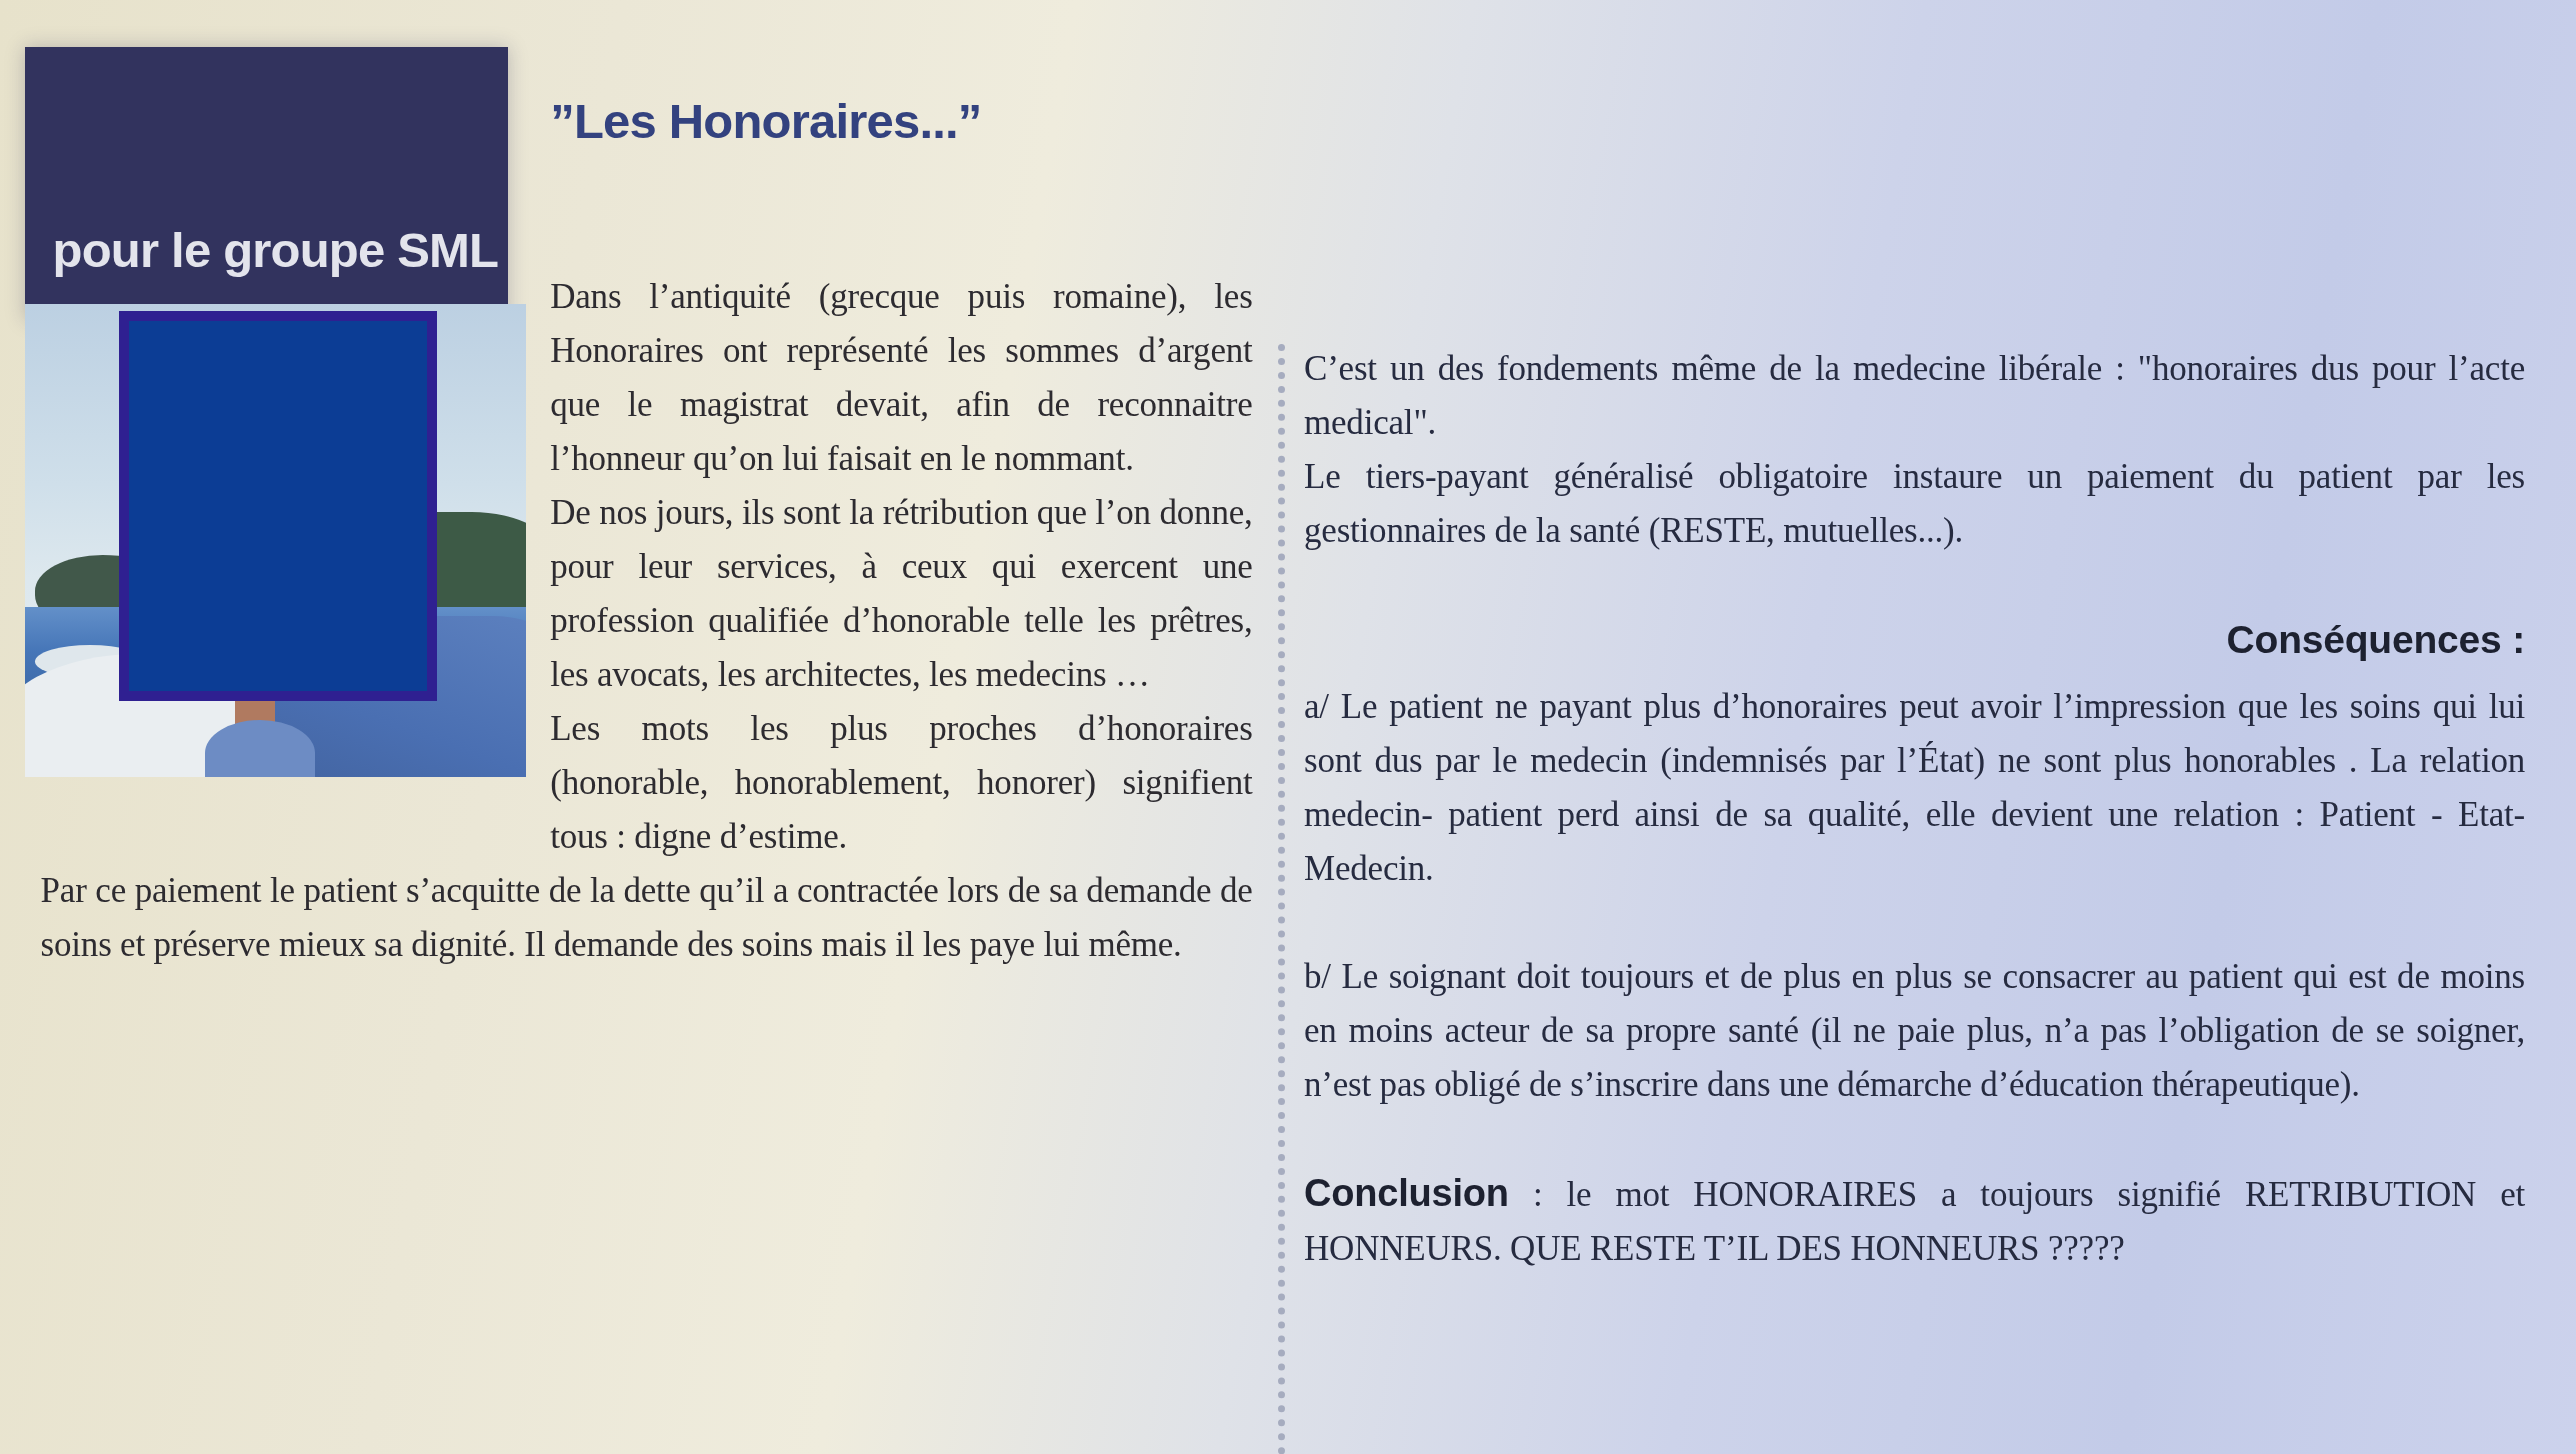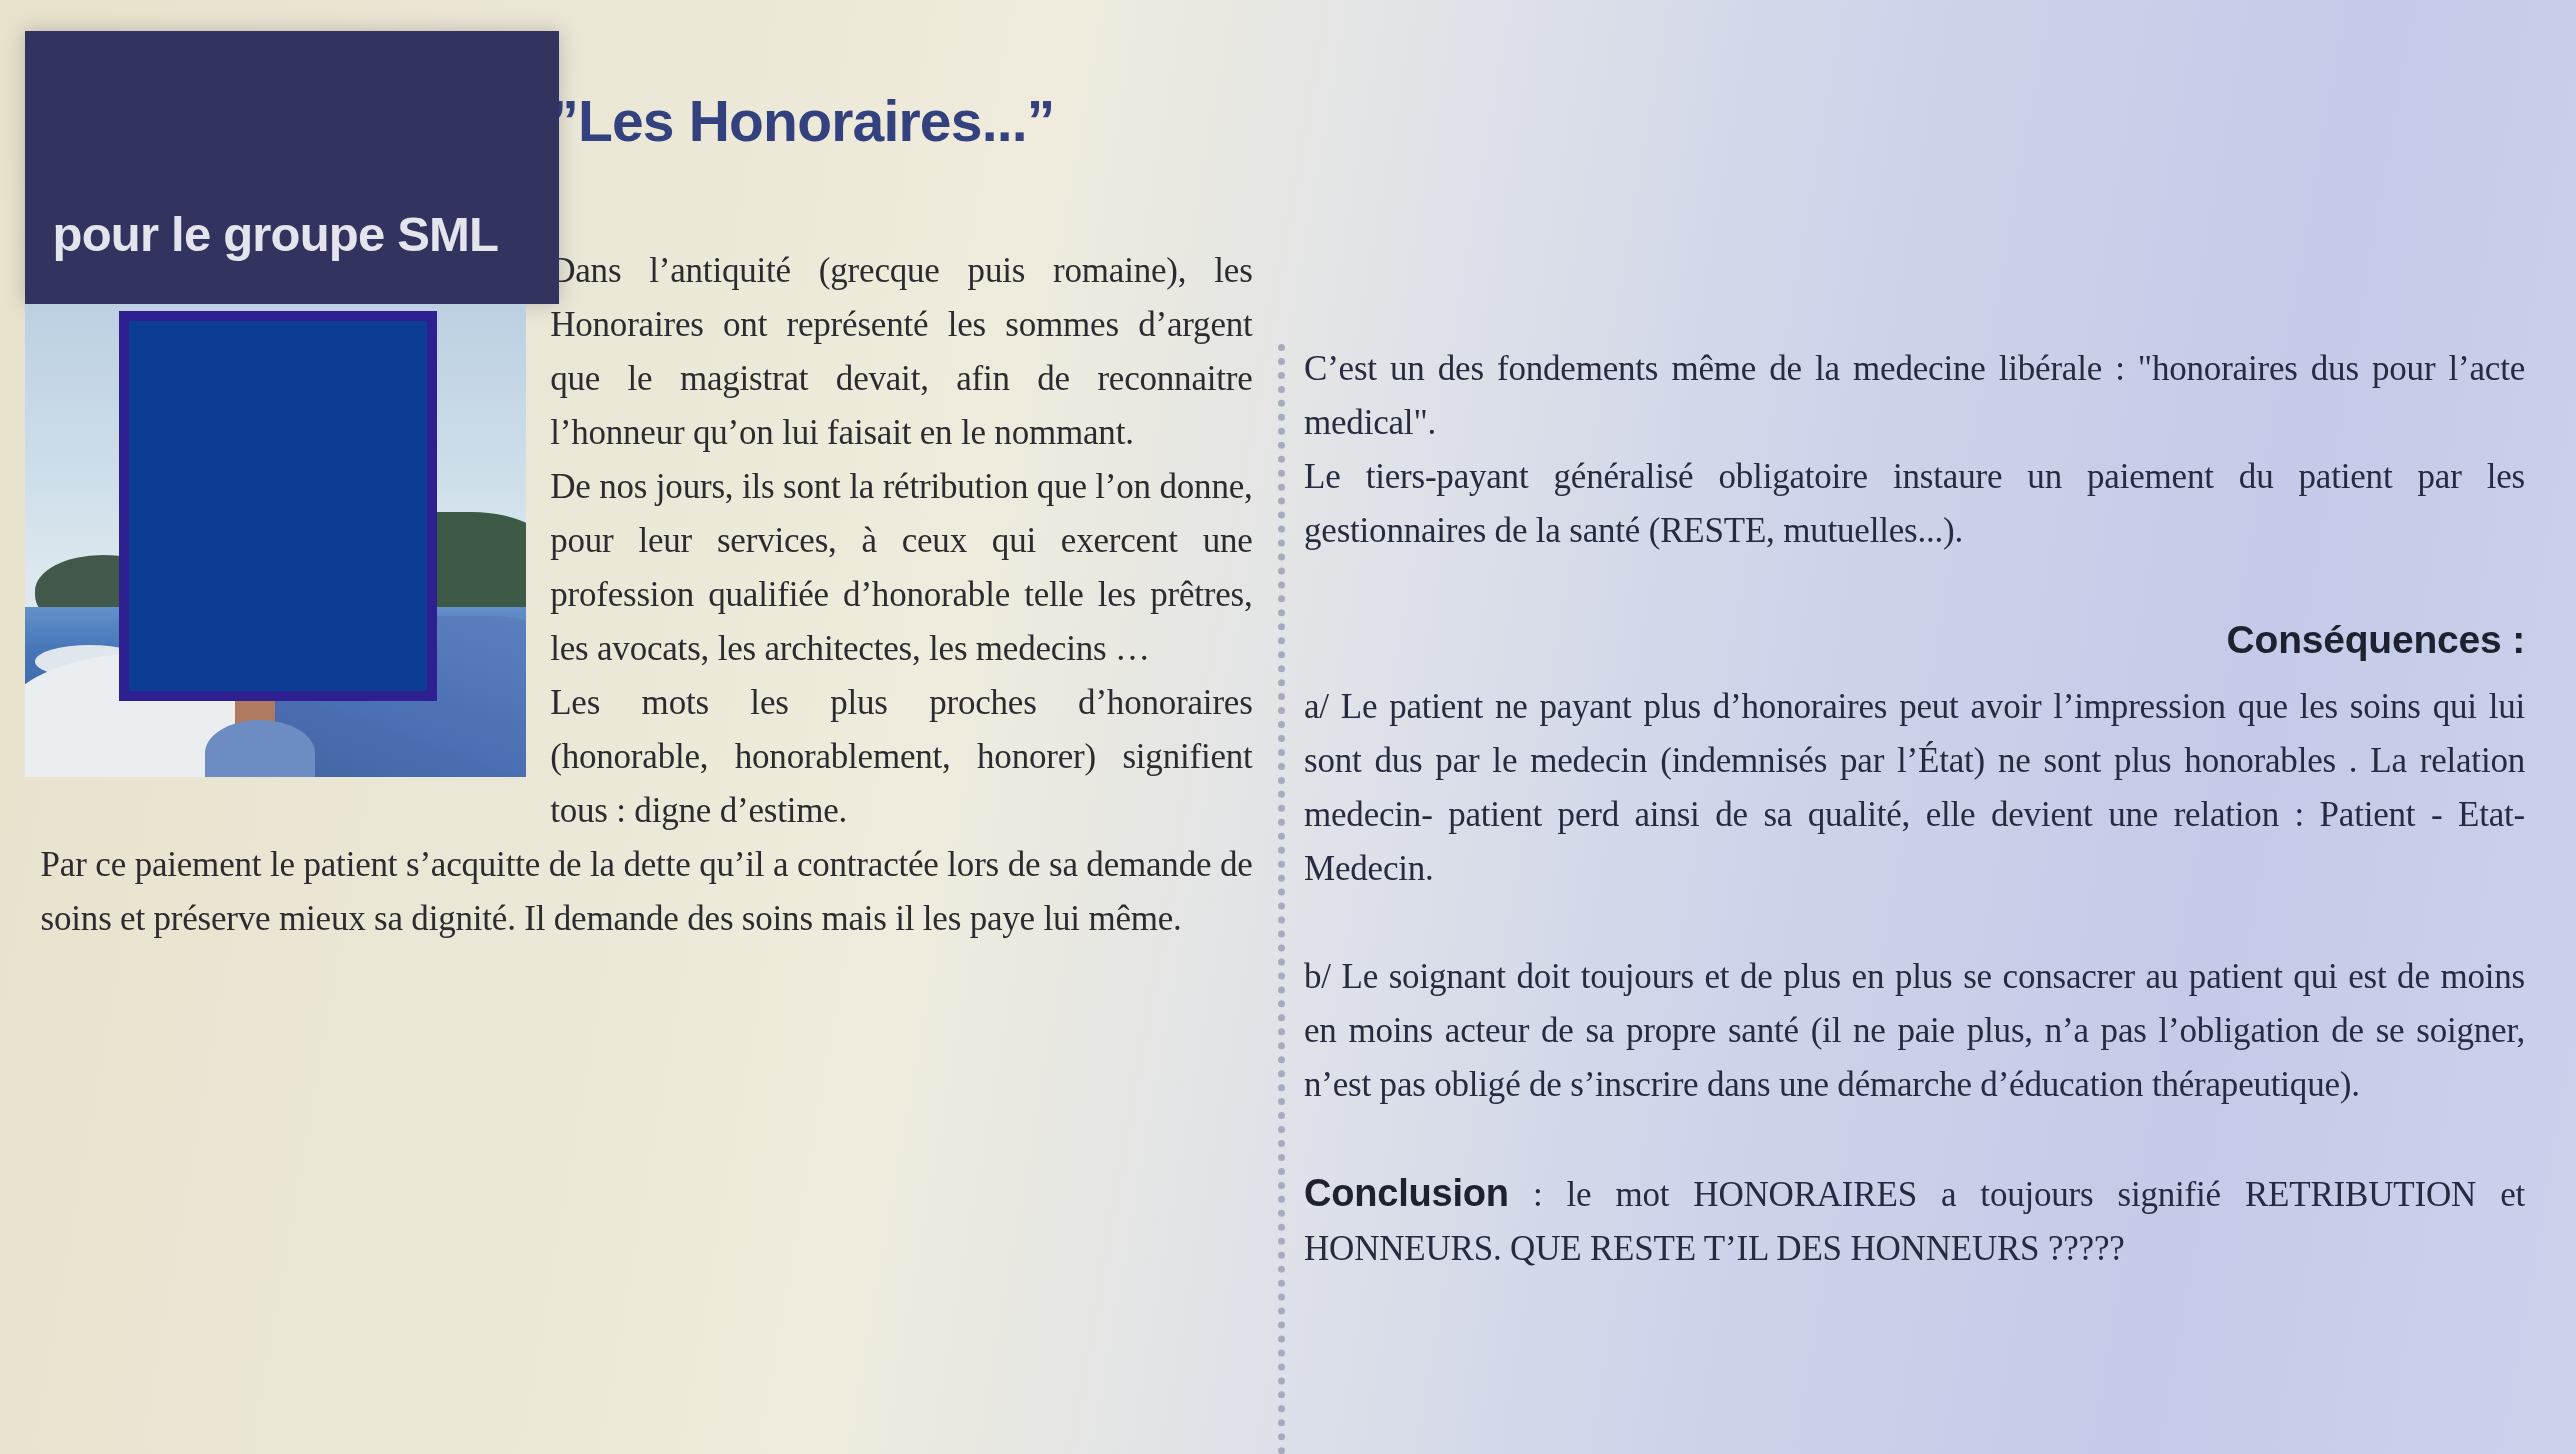--- a/index.html
+++ b/index.html
@@ -25,22 +25,22 @@
     letter-spacing: -0.2px;
     text-align: justify;
   }
   .media-stack {
     float: left;
     width: 501px; height: 747px;
     margin: 0 24.6px 56px 0;
     position: relative;
   }
   .header-box {
-    position: absolute; left: 0; top: 0;
-    width: 534px; height: 273px;
+    position: absolute; left: 0; top: 16px;
+    width: 483px; height: 273px;
     background: #32335e;
     box-shadow: 0 0 18px rgba(40,40,80,.25);
   }
   .badge-label {
     position: absolute; left: 28px; bottom: 43px;
     font-family: "Liberation Sans", sans-serif;
     font-weight: bold;
     font-size: 49px; letter-spacing: -0.8px;
     color: #e3e4ec;
     white-space: nowrap;
@@ -85,24 +85,24 @@
     position: absolute; left: 36%; top: 88%; width: 22%; height: 14%;
     background: #6d8cc4; border-radius: 50% 50% 0 0;
   }
   .face-redaction {
     position: absolute; left: 94px; top: 6.5px;
     width: 298px; height: 370px;
     background: #0c3d95;
     border: 10.6px solid #2f2091;
   }
   .article-title {
-    margin: 49px 0 82px 0;
+    margin: 49px 0 108px 0;
     font-family: "Liberation Sans", sans-serif;
     font-weight: bold;
-    font-size: 57px; line-height: 82px;
+    font-size: 49px; line-height: 82px;
     color: #33427f;
     letter-spacing: -0.8px;
     white-space: nowrap;
     text-align: left;
   }
   .col-left p { margin: 0; padding-left: 16px; }
   
   .divider {
     position: absolute; left: 1278px; top: 344px;
     height: 1111px; width: 0;

